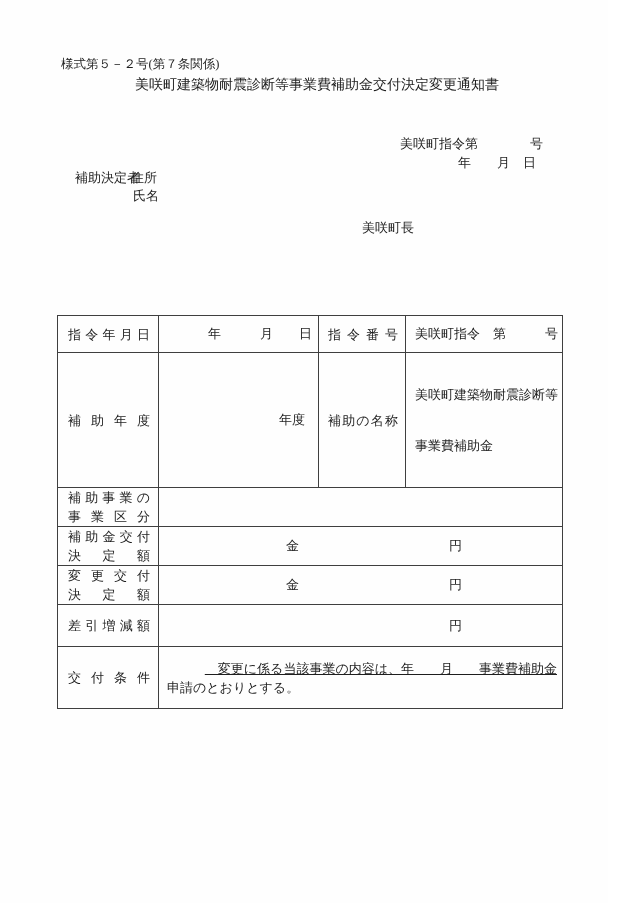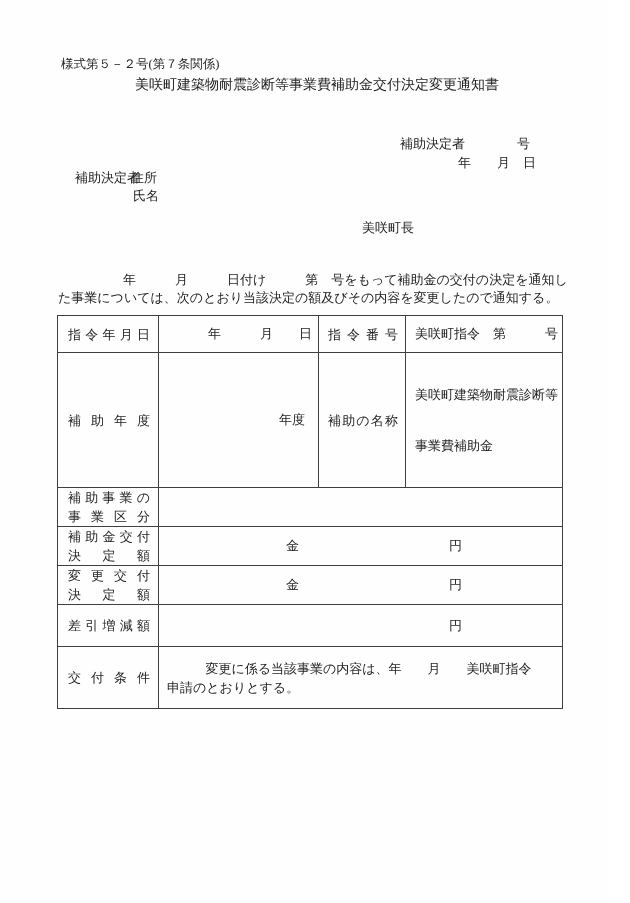--- a/index.html
+++ b/index.html
@@ -41,38 +41,36 @@
   td.val { white-space:pre; }
   .right { text-align:right; }
   .pr6  { padding-right:6px;  }
   .pr13 { padding-right:13px; }
   .pl9  { padding-left:9px;   }
   .two-line { line-height:19px; }
   td.amount-cell { position:relative; }
   .amount-kin { position:absolute; left:127px; top:50%; transform:translateY(-50%); }
   .amount-yen { position:absolute; left:290px; top:50%; transform:translateY(-50%); }
   td.cond-cell { padding:0 5px 0 8px; }
-  .cond-line1 { display:flex; justify-content:center; line-height:19px; white-space:pre; }
+  .cond-line1 { display:flex; justify-content:flex-end; line-height:19px; white-space:pre;text-decoration:underline; }
   .cond-line2 { line-height:19px; white-space:pre; }
 </style>
 </head>
 <body>
 
 <div class="page">
 
   <div class="abs form-no">様式第５－２号(第７条関係)</div>
   <div class="abs doc-title">美咲町建築物耐震診断等事業費補助金交付決定変更通知書</div>
-  <div class="abs directive">補助決定者　　　　号</div>
+  <div class="abs directive">美咲町指令第　　　　号</div>
   <div class="abs dateline">年　　月　日</div>
   <div class="abs decider">補助決定者</div>
   <div class="abs addr">住所</div>
   <div class="abs name">氏名</div>
   <div class="abs mayor">美咲町長</div>
-  <div class="abs body1">　　　　　年　　　月　　　日付け　　　第　号をもって補助金の交付の決定を通知し</div>
-  <div class="abs body2">た事業については、次のとおり当該決定の額及びその内容を変更したので通知する。</div>
 
   <table class="form-table">
     <colgroup>
       <col style="width:101px">
         <col style="width:160px">
         <col style="width:87px">
         <col style="width:157px">
     </colgroup>
 
     <tbody>
@@ -203,21 +201,21 @@
         <div class="dist">
               <span>交</span>
               <span>付</span>
               <span>条</span>
               <span>件</span>
             </div>
       </td>
       <td colspan="3" class="cond-cell">
         <div class="cond-line1">
           <span>　変更に係る当該事業の内容は、</span>
-          <span>年　　月　　美咲町指令</span>
+          <span>年　　月　　事業費補助金</span>
         </div>
         <div class="cond-line2">申請のとおりとする。</div>
       </td>
     </tr>
   </tbody>
     </table>
 
 </div>
 
 </body></html>

